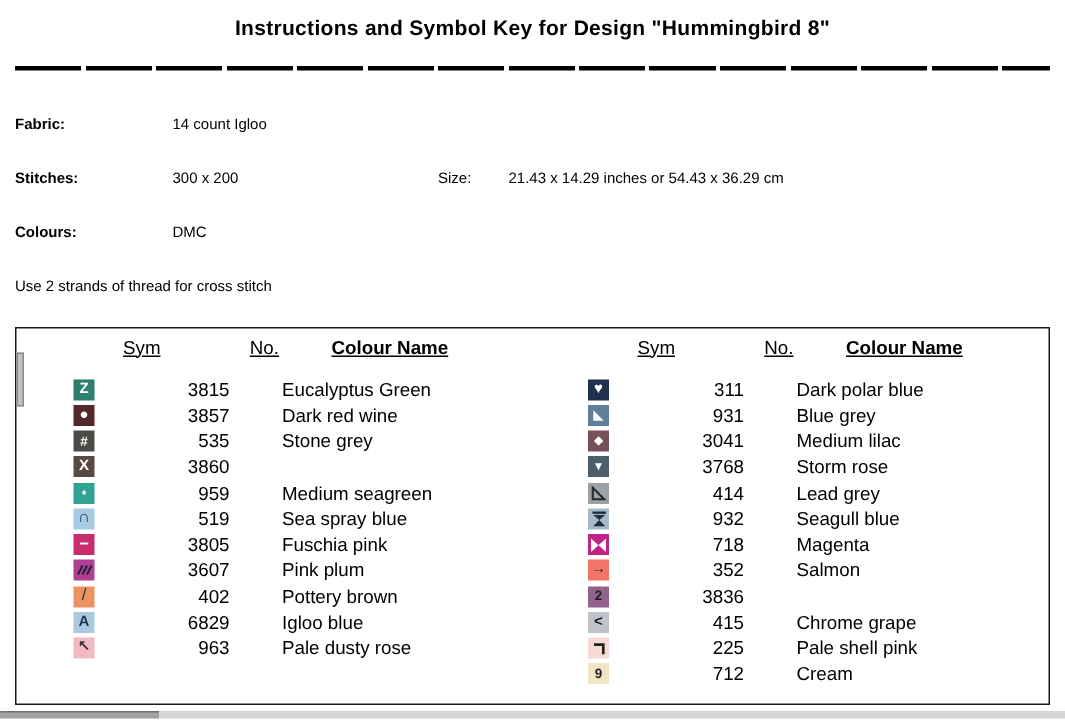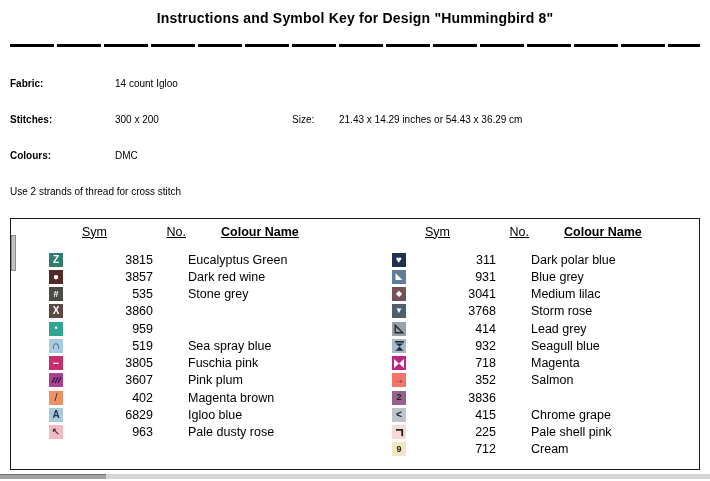--- a/index.html
+++ b/index.html
@@ -119,20 +119,21 @@
           <div class="sym-col">
             <span class="sym-swatch" style="background: rgb(90, 72, 67); color: rgb(255, 255, 255); font-size: 10px; font-weight: bold;">X</span>
           </div>
           <div class="no-col">3860</div>
         </div>
         <div class="key-row">
           <div class="sym-col">
             <span class="sym-swatch" style="background: rgb(48, 164, 147); color: rgb(255, 255, 255); font-size: 9px; font-weight: bold;">•</span>
           </div>
           <div class="no-col">959</div>
+          <div class="name-col">Medium seagreen</div>
         </div>
         <div class="key-row">
           <div class="sym-col">
             <span class="sym-swatch" style="background: rgb(167, 203, 226); color: rgb(29, 50, 82); font-size: 11px; font-weight: bold;">∩</span>
           </div>
           <div class="no-col">519</div>
           <div class="name-col">Sea spray blue</div>
         </div>
         <div class="key-row">
           <div class="sym-col">
@@ -154,21 +155,21 @@
             </span>
           </div>
           <div class="no-col">3607</div>
           <div class="name-col">Pink plum</div>
         </div>
         <div class="key-row">
           <div class="sym-col">
             <span class="sym-swatch" style="background: rgb(236, 146, 99); color: rgb(51, 51, 51); font-size: 11px;">/</span>
           </div>
           <div class="no-col">402</div>
-          <div class="name-col">Magenta brown</div>
+          <div class="name-col">Pottery brown</div>
         </div>
         <div class="key-row">
           <div class="sym-col">
             <span class="sym-swatch" style="background: rgb(170, 201, 221); color: rgb(29, 50, 82); font-size: 10px; font-weight: bold;">A</span>
           </div>
           <div class="no-col">6829</div>
           <div class="name-col">Igloo blue</div>
         </div>
         <div class="key-row">
           <div class="sym-col">

